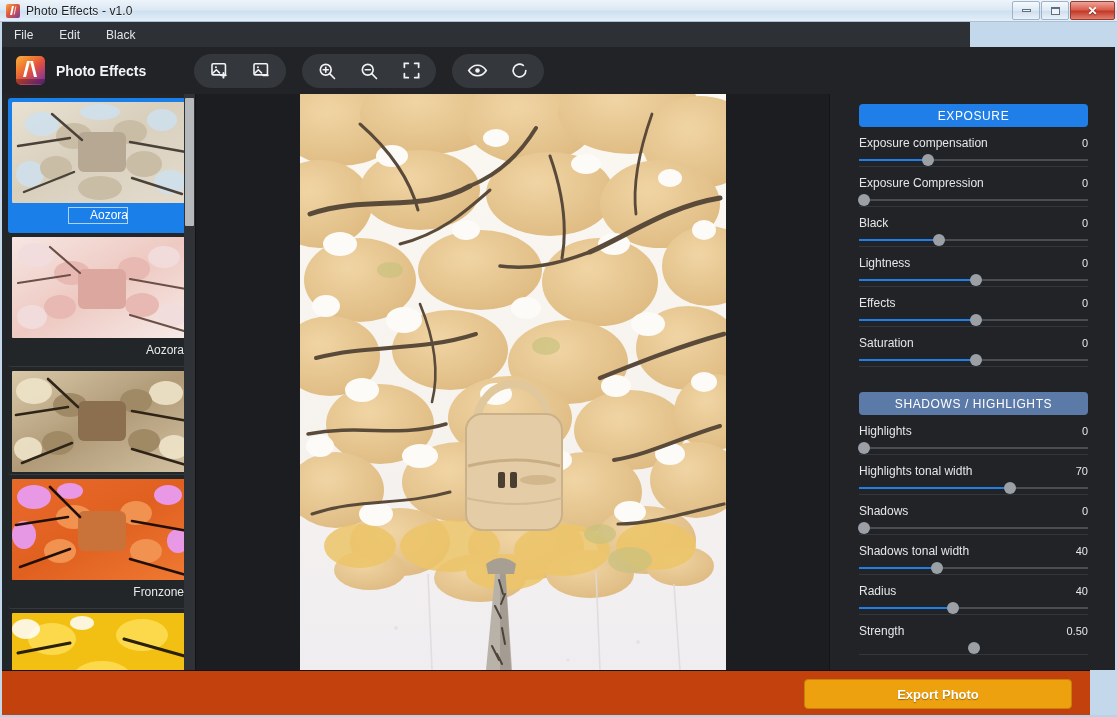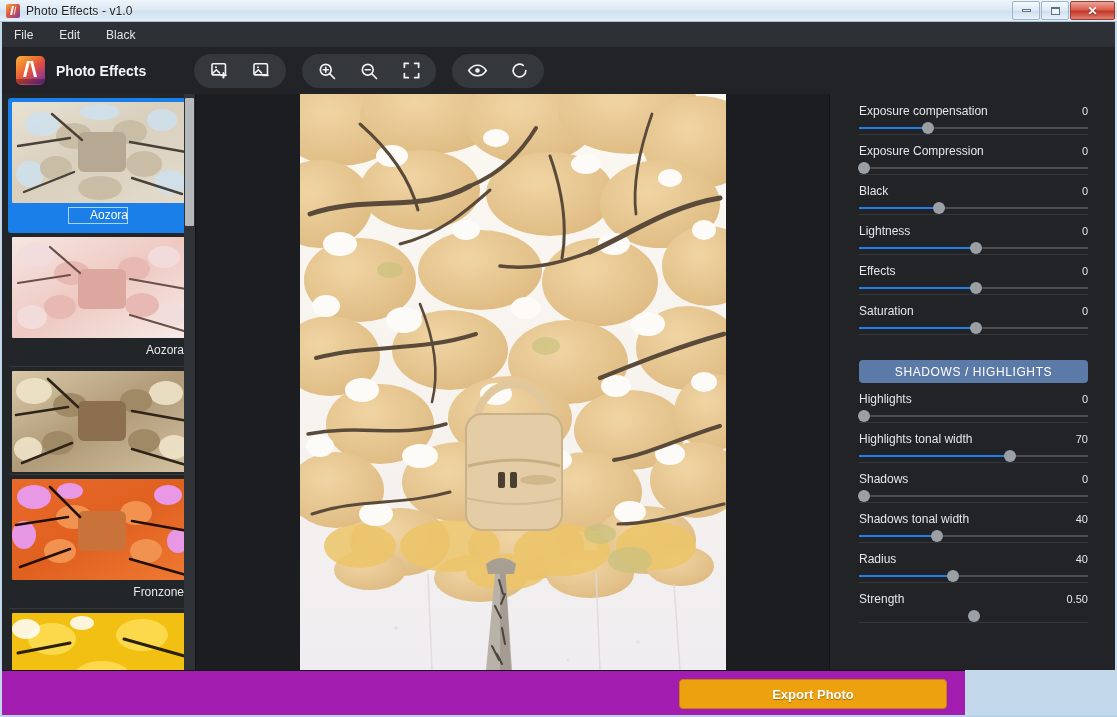--- a/index.html
+++ b/index.html
@@ -46,21 +46,21 @@
   .win-btn .g-max { width: 9px; height: 8px; border: 1px solid #5d6f80; border-top-width: 2px; background:#eef4f9; }
   .win-btn.close {
     width: 45px;
     background: linear-gradient(180deg,#f0a398 0%,#d9604f 45%,#c3392a 55%,#e08070 100%);
     border-color: #9a3b2c; color: #fff; font-size: 12px; font-weight: bold;
     text-shadow: 0 1px 1px rgba(0,0,0,.45);
   }
 
   
   .menubar {
-    position: absolute; left: 0; top: 22px; width: 1117px; height: 25px;
+    position: absolute; left: 0; top: 22px; width: 970px; height: 25px;
     background: #2d3034; display: flex; align-items: center; padding-left: 10px; gap: 18px;
   }
   .menu-item { font-size: 12px; color: #e3e6e9; padding: 2px 4px; cursor: default; }
 
   
   .toolbar {
     position: absolute; left: 0; top: 47px; width: 1117px; height: 47px;
     background: #212326; display: flex; align-items: center;
   }
   .brand { display: flex; align-items: center; gap: 11px; margin-left: 16px; width: 178px; }
@@ -174,22 +174,22 @@
   .slider-fill {
     position: absolute; left: 0; top: 5px; height: 2px; background: #1f7ee8;
   }
   .slider-knob {
     position: absolute; top: 0px; width: 12px; height: 12px; border-radius: 50%;
     background: #9ba0a6; margin-left: -6px;
   }
 
   
   .bottombar {
-    position: absolute; left: 0; top: 670px; width: 965px; height: 45px;
-    background: #a21caf; border-top: 1px solid #131416;
+    position: absolute; left: 0; top: 670px; width: 1090px; height: 45px;
+    background: #c2410c; border-top: 1px solid #131416;
   }
   .export-btn {
     position: absolute; right: 18px; top: 8px; width: 268px; height: 30px;
     background: #eea10e; border: 1px solid #c4820a; border-radius: 4px;
     color: #fff; font-size: 13px; font-weight: bold; cursor: pointer;
     display: flex; align-items: center; justify-content: center;
     text-shadow: 0 1px 1px rgba(0,0,0,.35);
   }
   .win-border-bottom {
     position: absolute; left: 0; top: 715px; width: 1117px; height: 2px;
@@ -611,20 +611,21 @@
             <circle cx="96" cy="534" r="2"></circle>
               <circle cx="338" cy="548" r="2"></circle>
               <circle cx="268" cy="566" r="1.6"></circle>
           </g>
         </svg>
       </div>
     </div>
 
     <div class="panel">
 
+      <div class="sec-header active">EXPOSURE</div>
 
       <div class="slider-row">
         <div class="slider-top">
           <span class="slider-name">Exposure compensation</span>
           <span class="slider-val">0</span>
         </div>
         <div class="slider-track">
           <span class="slider-rail"></span>
           <span class="slider-fill" style="width:30%"></span>
           <span class="slider-knob" style="left:30%"></span>

